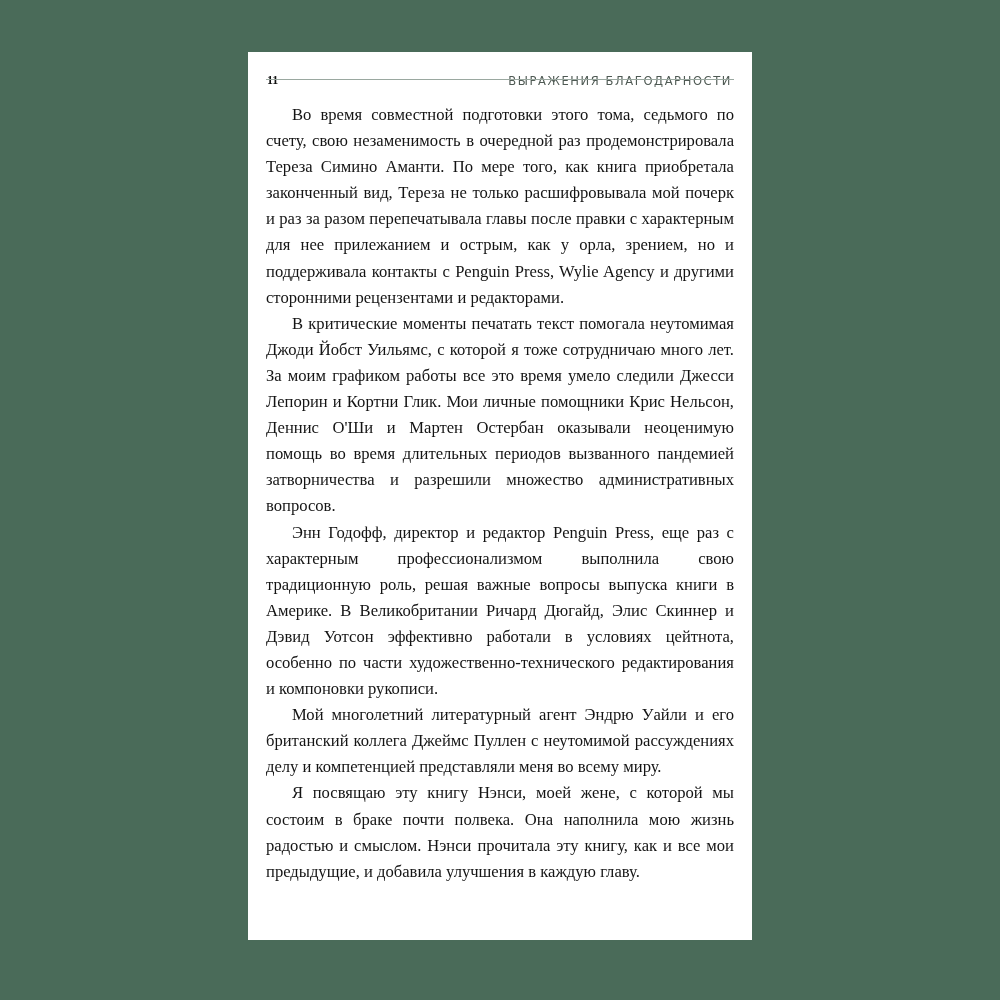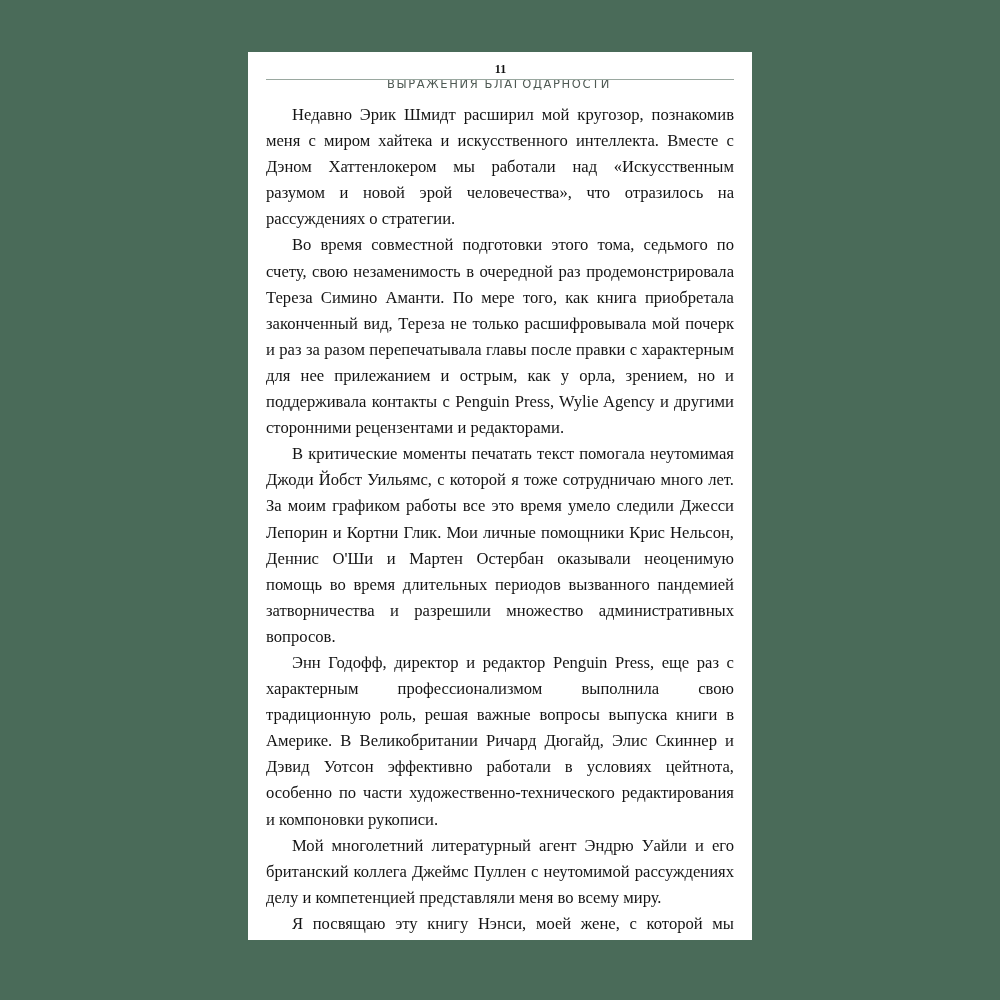--- a/index.html
+++ b/index.html
@@ -27,23 +27,22 @@
     position: relative;
     width: 100%;
     height: 100%;
     padding: 10px 18px 0 18px;
     box-sizing: border-box;
   }
   .running-head {
     position: relative;
     height: 26px;
     display: flex;
-    align-items: center;
+    align-items: flex-end;
     justify-content: space-between;
-    flex-direction: column;
   }
   .folio {
     font-family: "Liberation Serif", serif;
     font-size: 12px;
     font-weight: bold;
     color: #111111;
     letter-spacing: 0px;
     padding-left: 1px;
   }
   .head-title {
@@ -85,21 +84,20 @@
 <div class="page-stage">
   <div class="page-inner">
 
     <div class="running-head">
       <span class="folio">11</span>
       <span class="head-title">ВЫРАЖЕНИЯ БЛАГОДАРНОСТИ</span>
     </div>
     <div class="head-rule"></div>
 
     <div class="body-text">
-      <p>Недавно Эрик Шмидт расширил мой кругозор, познакомив меня с миром хайтека и искусственного интеллекта. Вместе с Дэном Хаттенлокером мы работали над «Искусственным разумом и новой эрой человечества», что отразилось на рассуждениях о стратегии.</p>
       <p>Во время совместной подготовки этого тома, седьмого по счету, свою незаменимость в очередной раз продемонстрировала Тереза Симино Аманти. По мере того, как книга приобретала законченный вид, Тереза не только расшифровывала мой почерк и раз за разом перепечатывала главы после правки с характерным для нее прилежанием и острым, как у орла, зрением, но и поддерживала контакты с Penguin Press, Wylie Agency и другими сторонними рецензентами и редакторами.</p>
       <p>В критические моменты печатать текст помогала неутомимая Джоди Йобст Уильямс, с которой я тоже сотрудничаю много лет. За моим графиком работы все это время умело следили Джесси Лепорин и Кортни Глик. Мои личные помощники Крис Нельсон, Деннис О'Ши и Мартен Остербан оказывали неоценимую помощь во время длительных периодов вызванного пандемией затворничества и разрешили множество административных вопросов.</p>
       <p>Энн Годофф, директор и редактор Penguin Press, еще раз с характерным профессионализмом выполнила свою традиционную роль, решая важные вопросы выпуска книги в Америке. В Великобритании Ричард Дюгайд, Элис Скиннер и Дэвид Уотсон эффективно работали в условиях цейтнота, особенно по части художественно-технического редактирования и компоновки рукописи.</p>
       <p>Мой многолетний литературный агент Эндрю Уайли и его британский коллега Джеймс Пуллен с неутомимой рассуждениях делу и компетенцией представляли меня во всему миру.</p>
       <p>Я посвящаю эту книгу Нэнси, моей жене, с которой мы состоим в браке почти полвека. Она наполнила мою жизнь радостью и смыслом. Нэнси прочитала эту книгу, как и все мои предыдущие, и добавила улучшения в каждую главу.</p>
 
     </div>
 
   </div>
 </div>

